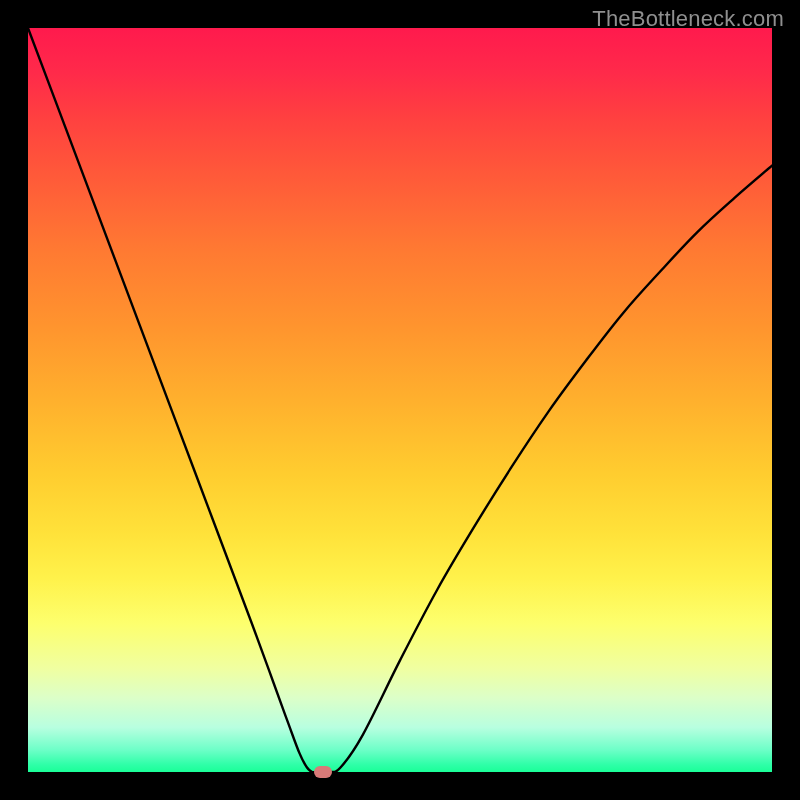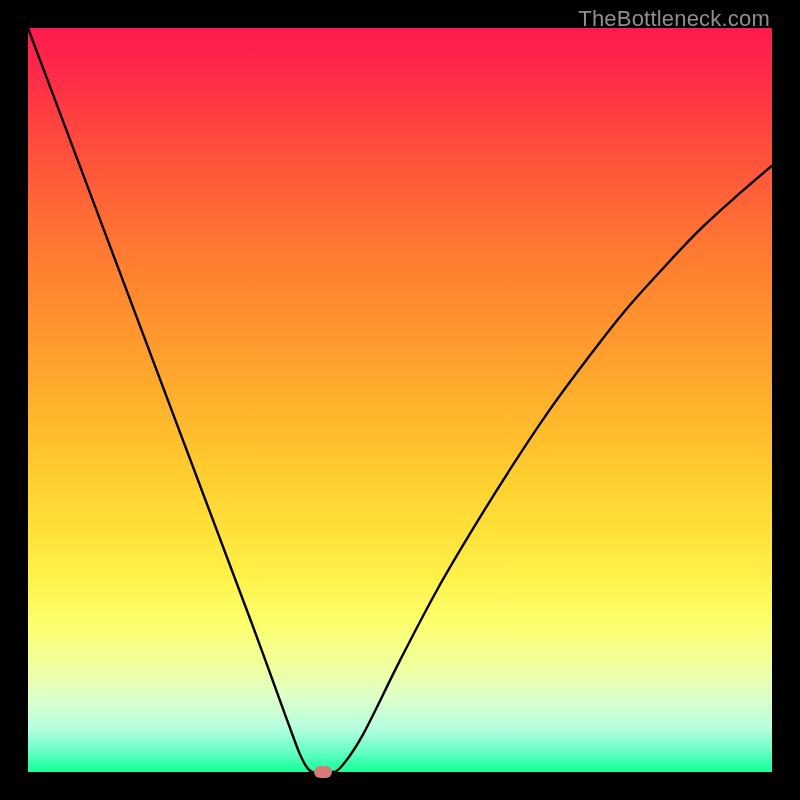--- a/index.html
+++ b/index.html
@@ -39,21 +39,21 @@
       #dcffc8 90%,
       #b8ffe0 94%,
       #6effc8 97%,
       #2fffa8 99%,
       #1aff98 100%
     );
   }
   .watermark {
     position: absolute;
     top: 6px;
-    right: 30px;
+    right: 16px;
     color: #8f8f8f;
     font-size: 22px;
     font-weight: 500;
     letter-spacing: 0.2px;
     user-select: none;
   }
   svg.curve {
     position: absolute;
     left: 0;
     top: 0;

